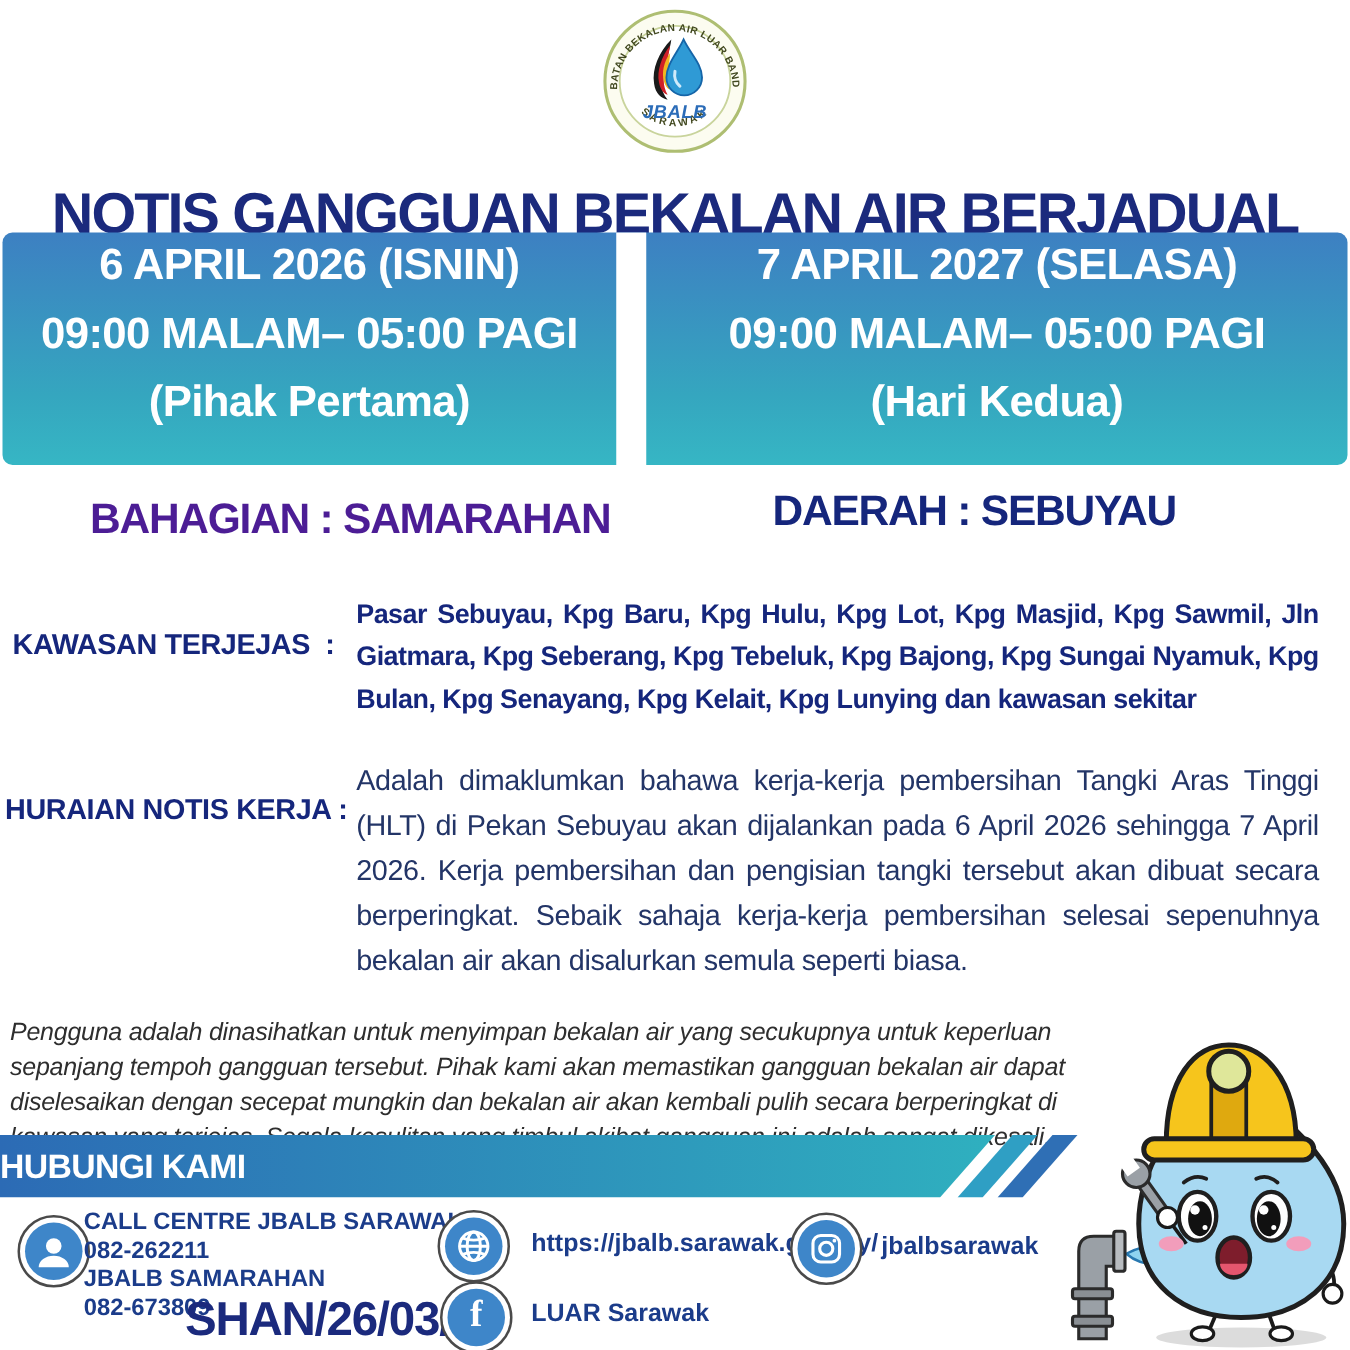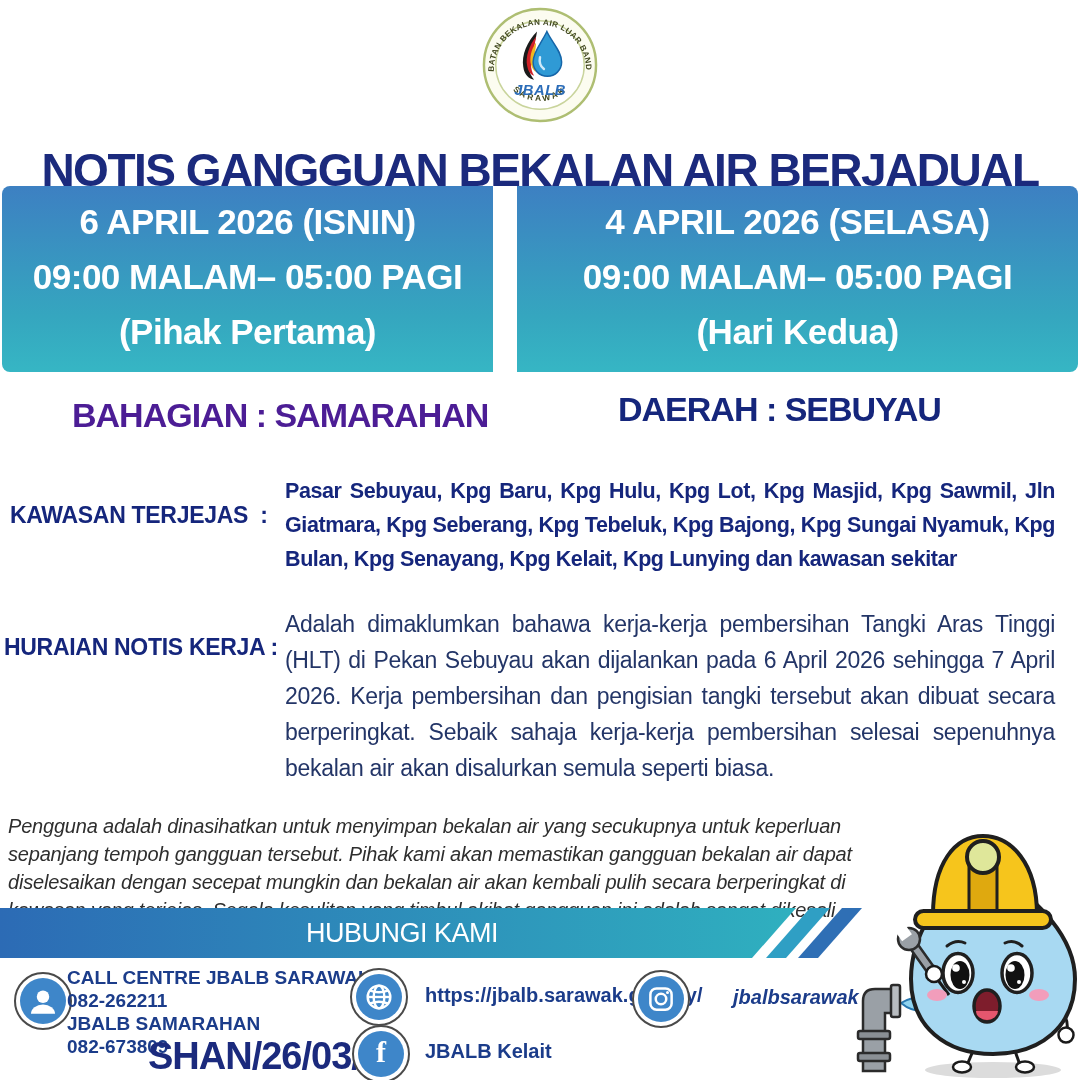--- a/index.html
+++ b/index.html
@@ -11,21 +11,21 @@
 
   
   .main-title{position:absolute;left:0;top:126px;width:1080px;text-align:center;
     font-size:46px;font-weight:bold;letter-spacing:-1.5px;color:#1b2a7d;white-space:nowrap;margin-top:17px;}
 
   
   .date-banner{position:absolute;left:2px;top:186px;width:1076px;height:186px;border-radius:8px;
     background:linear-gradient(180deg,#3d80c2 0%,#35a6bf 70%,#36b6c4 100%);}
   .date-banner .divider{position:absolute;left:491px;top:0;width:24px;height:186px;background:#ffffff;}
   .date-col{position:absolute;top:0;height:160px;display:flex;flex-direction:column;justify-content:center;
-    text-align:center;color:#fff;font-weight:bold;font-size:35px;line-height:55px;letter-spacing:-0.5px;margin-top:10px;}
+    text-align:center;color:#fff;font-weight:bold;font-size:35px;line-height:55px;letter-spacing:-0.5px;}
   .date-col.left{left:0;width:491px;}
   .date-col.right{left:515px;width:561px;}
 
   
   .bahagian{position:absolute;left:72px;top:396px;font-size:34px;font-weight:bold;
     letter-spacing:-1px;color:#4c1d95;}
   .daerah{position:absolute;left:618px;top:390px;font-size:34px;font-weight:bold;
     letter-spacing:-1px;color:#15267c;}
 
   
@@ -36,22 +36,22 @@
     font-size:21.5px;line-height:34px;text-align:justify;letter-spacing:-0.4px;}
   .huraian-text{position:absolute;left:285px;top:606px;width:770px;color:#233567;
     font-size:23px;line-height:36px;text-align:justify;letter-spacing:-0.3px;}
 
   
   .disclaimer{position:absolute;left:8px;top:812px;width:862px;color:#2e2e2e;font-style:italic;
     font-size:20px;line-height:28px;letter-spacing:-0.2px;}
 
   
   .hubungi-wrap{position:absolute;left:0;top:908px;width:880px;height:50px;}
-  .hubungi-label{position:absolute;left:12px;top:10px;width:780px;text-align:center;color:#fff;
-    font-weight:normal;font-size:27px;letter-spacing:-0.5px;}
+  .hubungi-label{position:absolute;left:0;top:10px;width:780px;text-align:left;color:#fff;
+    font-weight:bold;font-size:27px;letter-spacing:-0.5px;}
 
   
   .contact-icon{position:absolute;width:58px;height:58px;border-radius:50%;background:#fff;
     border:2px solid #4a4a4a;display:flex;align-items:center;justify-content:center;box-sizing:border-box;}
   .contact-icon .blue{width:46px;height:46px;border-radius:50%;background:#3e86c9;
     display:flex;align-items:center;justify-content:center;}
   .cc-block{position:absolute;left:67px;top:966px;color:#1b3c8a;font-weight:bold;
     font-size:19px;line-height:23px;}
   .contact-label{position:absolute;color:#1b3c8a;font-weight:bold;font-size:20px;white-space:nowrap;}
   .reference{position:absolute;left:148px;top:1035px;font-size:38px;font-weight:bold;
@@ -95,21 +95,21 @@
   <div class="main-title">NOTIS GANGGUAN BEKALAN AIR BERJADUAL</div>
 
   <div class="date-banner">
     <div class="date-col left">
       <div>6 APRIL 2026 (ISNIN)</div>
       <div>09:00 MALAM– 05:00 PAGI</div>
       <div>(Pihak Pertama)</div>
     </div>
     <div class="divider"></div>
     <div class="date-col right">
-      <div>4 APRIL 2026 (SELASA)</div>
+      <div>7 APRIL 2027 (SELASA)</div>
       <div>09:00 MALAM– 05:00 PAGI</div>
       <div>(Hari Kedua)</div>
     </div>
   </div>
 
   <div class="bahagian">BAHAGIAN : SAMARAHAN</div>
   <div class="daerah">DAERAH : SEBUYAU</div>
 
   <div class="sec-label kawasan-label">KAWASAN TERJEJAS  :</div>
   <div class="kawasan-text">Pasar Sebuyau, Kpg Baru, Kpg Hulu, Kpg Lot, Kpg Masjid, Kpg Sawmil, Jln Giatmara, Kpg Seberang, Kpg Tebeluk, Kpg Bajong, Kpg Sungai Nyamuk, Kpg Bulan, Kpg Senayang, Kpg Kelait, Kpg Lunying dan kawasan sekitar</div>
@@ -160,32 +160,32 @@
       </svg>
     </div>
   </div>
   <div class="contact-label" style="left:425px;top:984px;">https://jbalb.sarawak.gov.my/</div>
 
   <div class="contact-icon" style="left:352px;top:1025px;">
     <div class="blue">
         <span class="fb-glyph">f</span>
       </div>
   </div>
-  <div class="contact-label" style="left:425px;top:1040px;">JBALB Kelait</div>
+  <div class="contact-label" style="left:425px;top:1040px;">LUAR Sarawak</div>
 
   <div class="contact-icon" style="left:632px;top:970px;">
     <div class="blue">
       <svg width="30" height="30" viewBox="0 0 24 24" fill="none" stroke="#fff" stroke-width="2">
         <rect x="3.5" y="3.5" width="17" height="17" rx="5"></rect>
         <circle cx="12" cy="12" r="4.2"></circle>
         <circle cx="17.2" cy="6.8" r="1.2" fill="#fff" stroke="none"></circle>
       </svg>
     </div>
   </div>
-  <div class="contact-label" style="left:733px;top:986px;font-style:italic;">jbalbsarawak</div>
+  <div class="contact-label" style="left:705px;top:986px;">jbalbsarawak</div>
 
   <svg class="mascot" viewBox="0 0 235 267">
     <ellipse cx="148" cy="257" rx="68" ry="8" fill="#dcdcdc"></ellipse>
 
     <g>
       <path d="M56,190 C74,180 96,182 104,189 C94,201 70,202 56,190 Z" fill="#8fd4f0" stroke="#2878b0" stroke-width="2"></path>
       <circle cx="109" cy="196" r="3.2" fill="#8fd4f0" stroke="#2878b0" stroke-width="1.5"></circle>
       <circle cx="82" cy="206" r="2.6" fill="#8fd4f0" stroke="#2878b0" stroke-width="1.5"></circle>
     </g>
 

